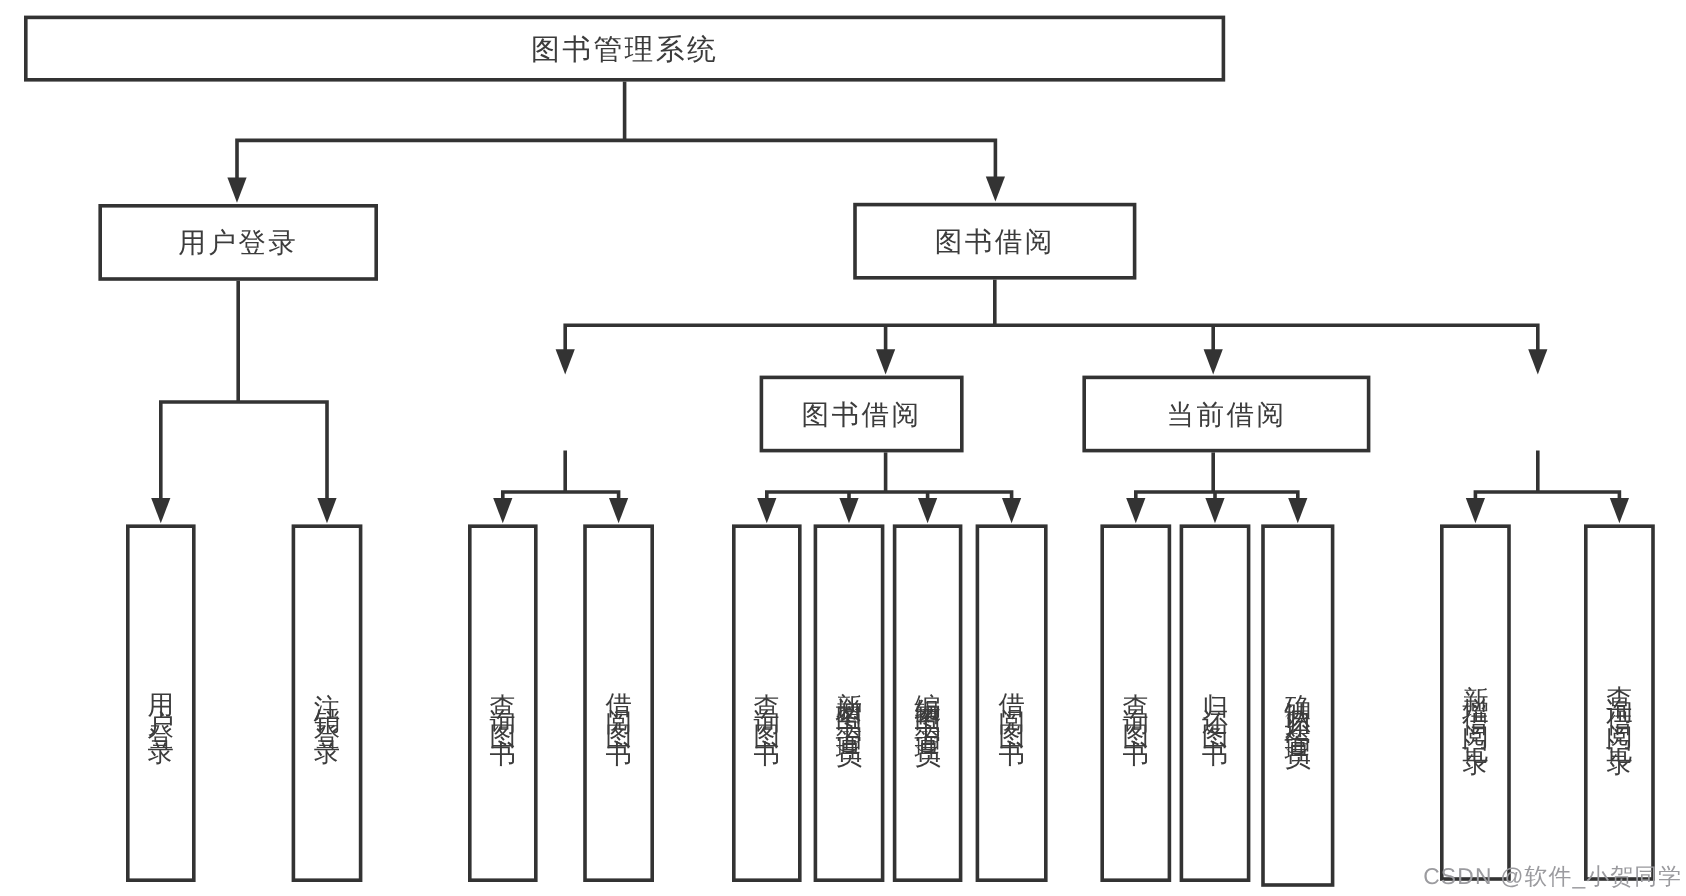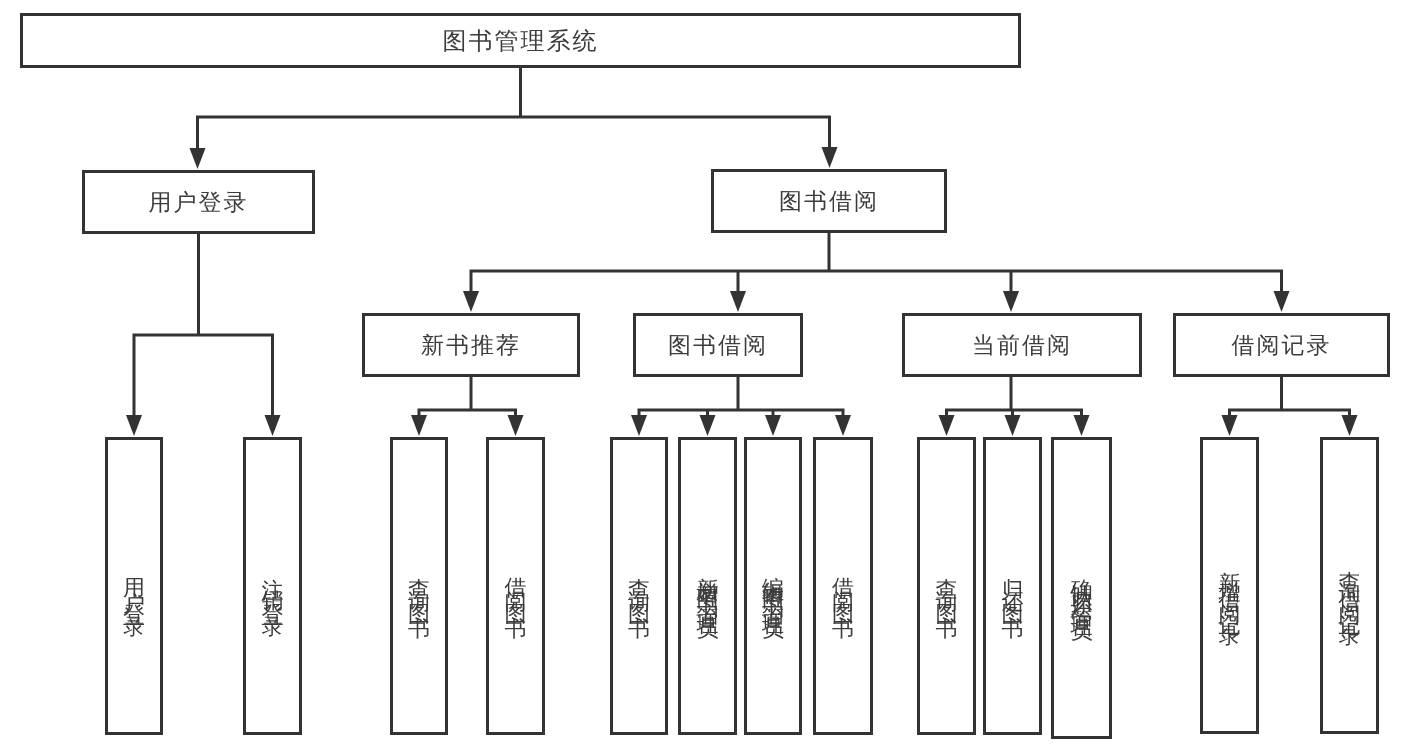--- a/index.html
+++ b/index.html
@@ -68,31 +68,25 @@
     <span>图书管理系统</span>
   </div>
 
   <div class="box h" style="left:82px;top:170px;width:233px;height:64px">
     <span>用户登录</span>
   </div>
   <div class="box h" style="left:711px;top:169px;width:236px;height:64px">
     <span>图书借阅</span>
   </div>
 
-  <div class="box h" style="left:362px;top:313px;width:218px;height:64px">
-    <span>新书推荐</span>
-  </div>
   <div class="box h" style="left:633px;top:313px;width:170px;height:64px">
     <span>图书借阅</span>
   </div>
   <div class="box h" style="left:902px;top:313px;width:240px;height:64px">
     <span>当前借阅</span>
-  </div>
-  <div class="box h" style="left:1173px;top:313px;width:217px;height:64px">
-    <span>借阅记录</span>
   </div>
 
   <div class="box leaf" style="left:105px;top:437px;width:58px;height:298px">
     <span class="vt">用户登录</span>
   </div>
   <div class="box leaf" style="left:243px;top:437px;width:59px;height:298px">
     <span class="vt">注销登录</span>
   </div>
 
   <div class="box leaf" style="left:390px;top:437px;width:58px;height:298px">
@@ -125,14 +119,15 @@
     <span class="vt long">确认归还（管理员）</span>
   </div>
 
   <div class="box leaf" style="left:1200px;top:437px;width:59px;height:297px">
     <span class="vt mid">新增借阅记录</span>
   </div>
   <div class="box leaf" style="left:1320px;top:437px;width:59px;height:297px">
     <span class="vt mid">查询借阅记录</span>
   </div>
 
+  <div class="watermark">CSDN @软件_小贺同学</div>
 
 </div>
 
 </body></html>

